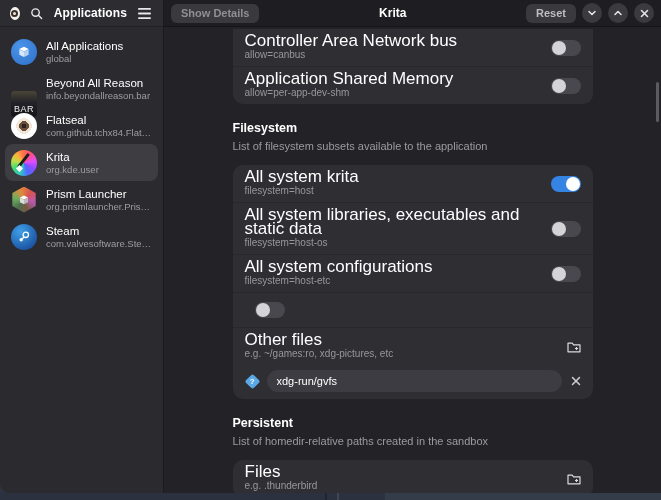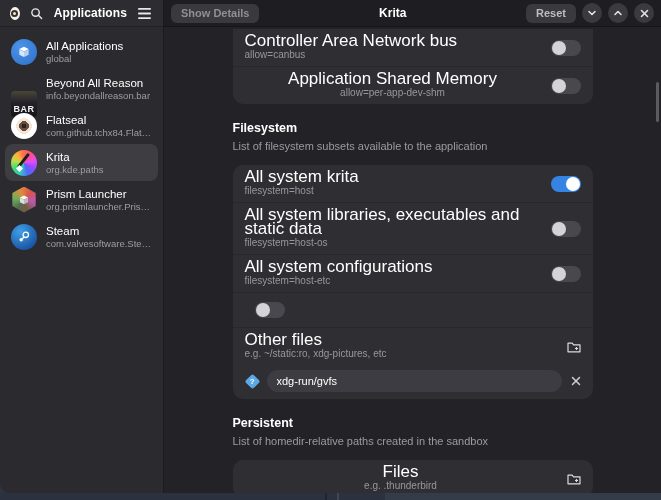--- a/index.html
+++ b/index.html
@@ -61,21 +61,21 @@
   .side-text .t { color:#ffffff; font-size:11.5px; line-height:14px; white-space:nowrap; }
   .side-text .s { color:#9d9da2; font-size:9.5px; line-height:12px; white-space:nowrap; overflow:hidden; text-overflow:ellipsis; max-width:108px; }
   .app-ic { width:26px; height:26px; flex-shrink:0; position:relative; }
 
   .ic-circle { width:26px; height:26px; border-radius:50%; display:flex; align-items:center; justify-content:center; }
   .ic-allapps { background:radial-gradient(circle at 35% 30%, #4a94e8, #2f6fc9); }
   .ic-bar {
     width:26px; height:26px; border-radius:4px;
     background:linear-gradient(180deg,#4a4636 0%, #23222a 45%, #141418 100%);
     display:flex; align-items:flex-end; justify-content:center;
-    color:#f2f2f2; font-weight:bold; font-size:9px; letter-spacing:0.5px;
+    color:#f2f2f2; font-weight:normal; font-size:9px; letter-spacing:0.5px;
     padding-bottom:3px;
     margin-top:30px;
   }
   .ic-flatseal {
     width:26px; height:26px; border-radius:50%;
     background:
       radial-gradient(circle, #2b2325 0 13%, #6b4e3a 13% 26%, #efe6d8 26% 42%, #ffffff 42% 100%);
   }
   .ic-krita {
     width:26px; height:26px; border-radius:50%;
@@ -123,21 +123,21 @@
 
   .scroll-area { flex:1; padding-top:2px; overflow:hidden; position:relative; }
   .clamp { width:360px; margin:0 auto; }
   .card { background:#2e2e33; border-radius:10px; overflow:hidden; }
   .card.cut-top { border-radius:0 0 10px 10px; }
   .prow {
     display:flex; align-items:center;
     padding:5px 12px; min-height:35px;
     border-bottom:1px solid #27272c;
   }
-  .prow:last-child { border-bottom:none;text-align:center; }
+  .prow:last-child { border-bottom:none; }
   .rtext { flex:1; display:flex; flex-direction:column; min-width:0; }
   .rtext .t { color:#ffffff; font-size:17px; line-height:14px; }
   .rtext .s { color:#97979c; font-size:10px; line-height:13px; }
   .switch {
     width:30px; height:16px; border-radius:8px; background:#48484e;
     position:relative; flex-shrink:0; margin-left:10px;
   }
   .switch .knob {
     position:absolute; top:1px; left:1px; width:14px; height:14px;
     border-radius:50%; background:#d4d4d8;
@@ -239,21 +239,21 @@
         </div>
       </div>
 
       <div class="side-item selected">
         <div class="app-ic ic-krita">
           <div class="brush"></div>
             <div class="tip"></div>
         </div>
         <div class="side-text">
           <span class="t">Krita</span>
-          <span class="s">org.kde.paths</span>
+          <span class="s">org.kde.user</span>
         </div>
       </div>
 
       <div class="side-item">
         <div class="app-ic ic-prism">
           <svg width="16" height="16" viewBox="0 0 16 16">
               <polygon points="8,3.5 12,5.5 8,7.5 4,5.5" fill="#ffffff"></polygon>
               <polygon points="4,5.8 8,7.8 8,12.3 4,10.3" fill="#dddddd"></polygon>
               <polygon points="12,5.8 8,7.8 8,12.3 12,10.3" fill="#bbbbbb"></polygon>
             </svg>
@@ -364,21 +364,21 @@
               </div>
           </div>
           <div class="prow">
             <div class="switch">
                 <div class="knob"></div>
               </div>
           </div>
           <div class="prow" style="border-bottom:none">
             <div class="rtext">
               <div class="t">Other files</div>
-              <div class="s">e.g. ~/static:ro, xdg-pictures, etc</div>
+              <div class="s">e.g. ~/games:ro, xdg-pictures, etc</div>
             </div>
             <div class="row-action">
               <svg width="14" height="12" viewBox="0 0 14 12">
                   <path d="M1 2.2h4.2l1.4 1.6H13v7H1z" fill="none" stroke="#dcdcde" stroke-width="1.2" stroke-linejoin="round"></path>
                   <line x1="9.5" y1="6" x2="9.5" y2="9" stroke="#dcdcde" stroke-width="1.2"></line>
                   <line x1="8" y1="7.5" x2="11" y2="7.5" stroke="#dcdcde" stroke-width="1.2"></line>
                 </svg>
             </div>
           </div>
           <div class="entry-row">

